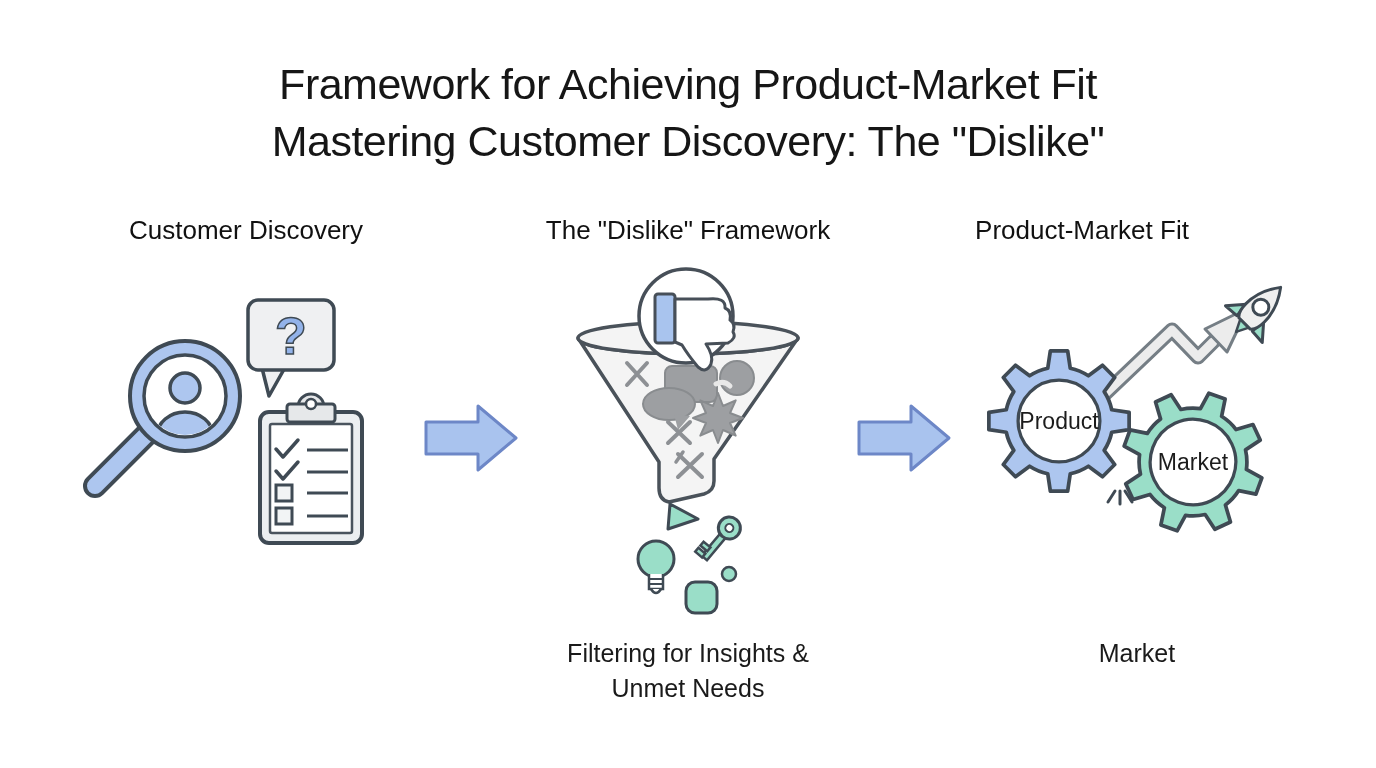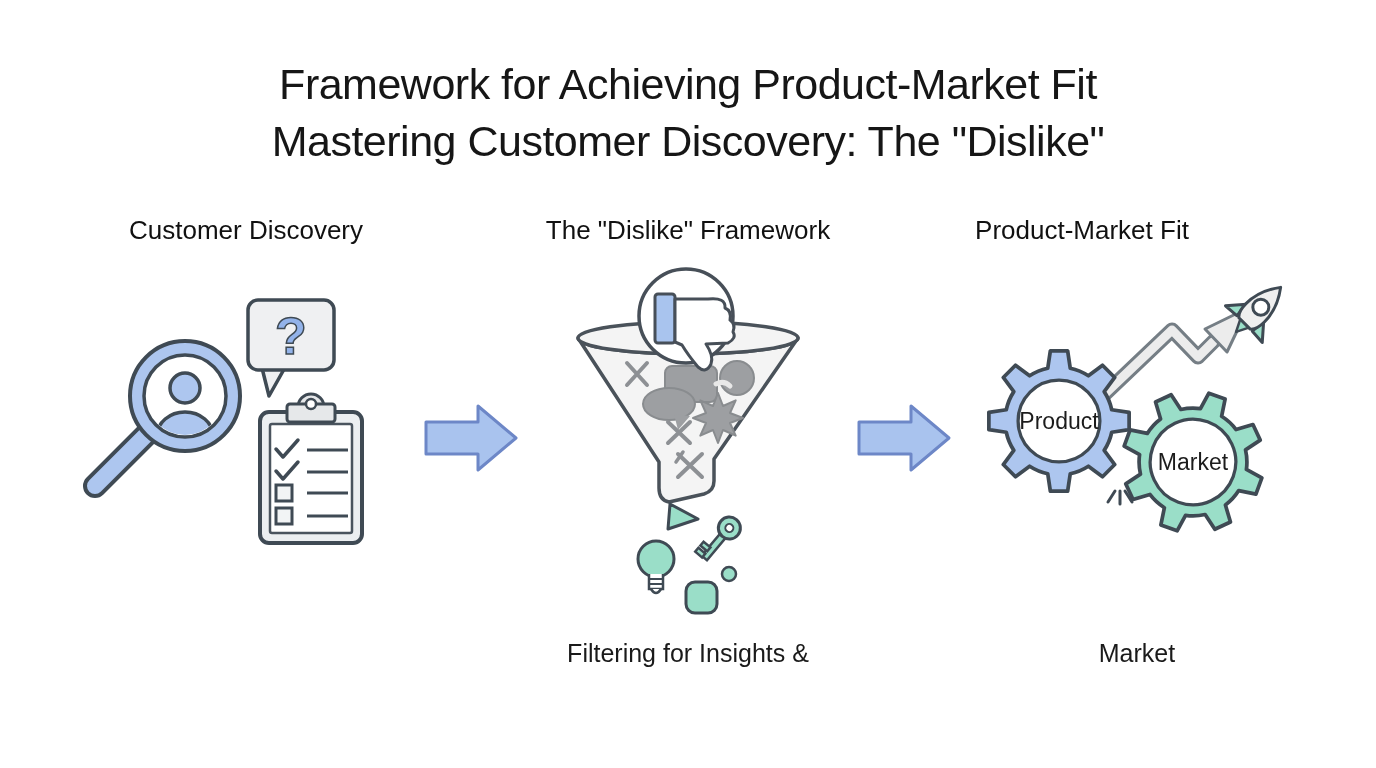--- a/index.html
+++ b/index.html
@@ -165,16 +165,17 @@
     <text x="238" y="212" text-anchor="middle" class="gear-label">Market</text>
   </g>
 
   <g>
     <path d="M153,244 L160,233 M165,246 L165,233 M177,244 L170,233" fill="none" class="ol" stroke-width="3" stroke-linecap="round"></path>
   </g>
 </svg>
 
 <div class="abs caption" style="left:488px;">
   <div>Filtering for Insights &amp;</div>
+  <div>Unmet Needs</div>
 </div>
 <div class="abs caption" style="left:937px;">
   <div>Market</div>
 </div>
 
 </body></html>

